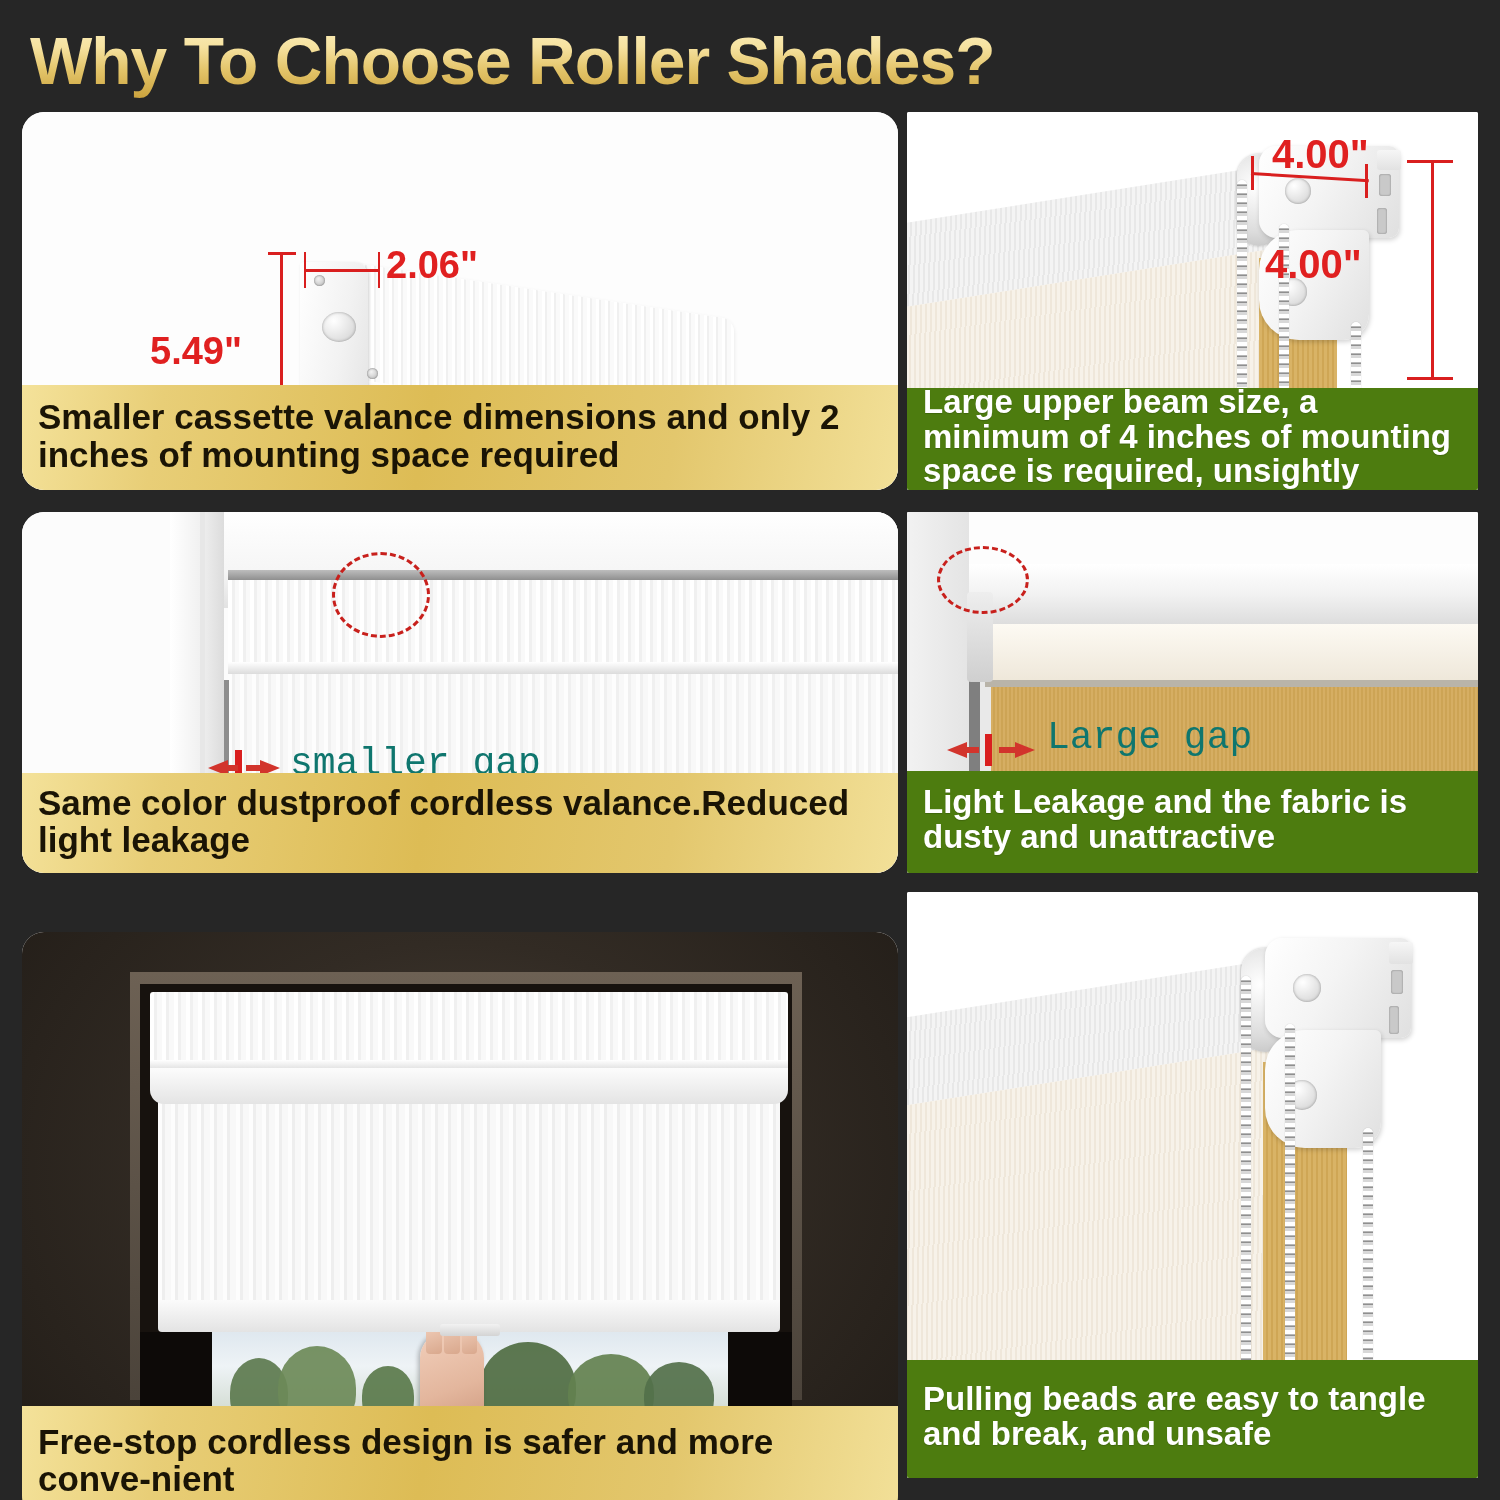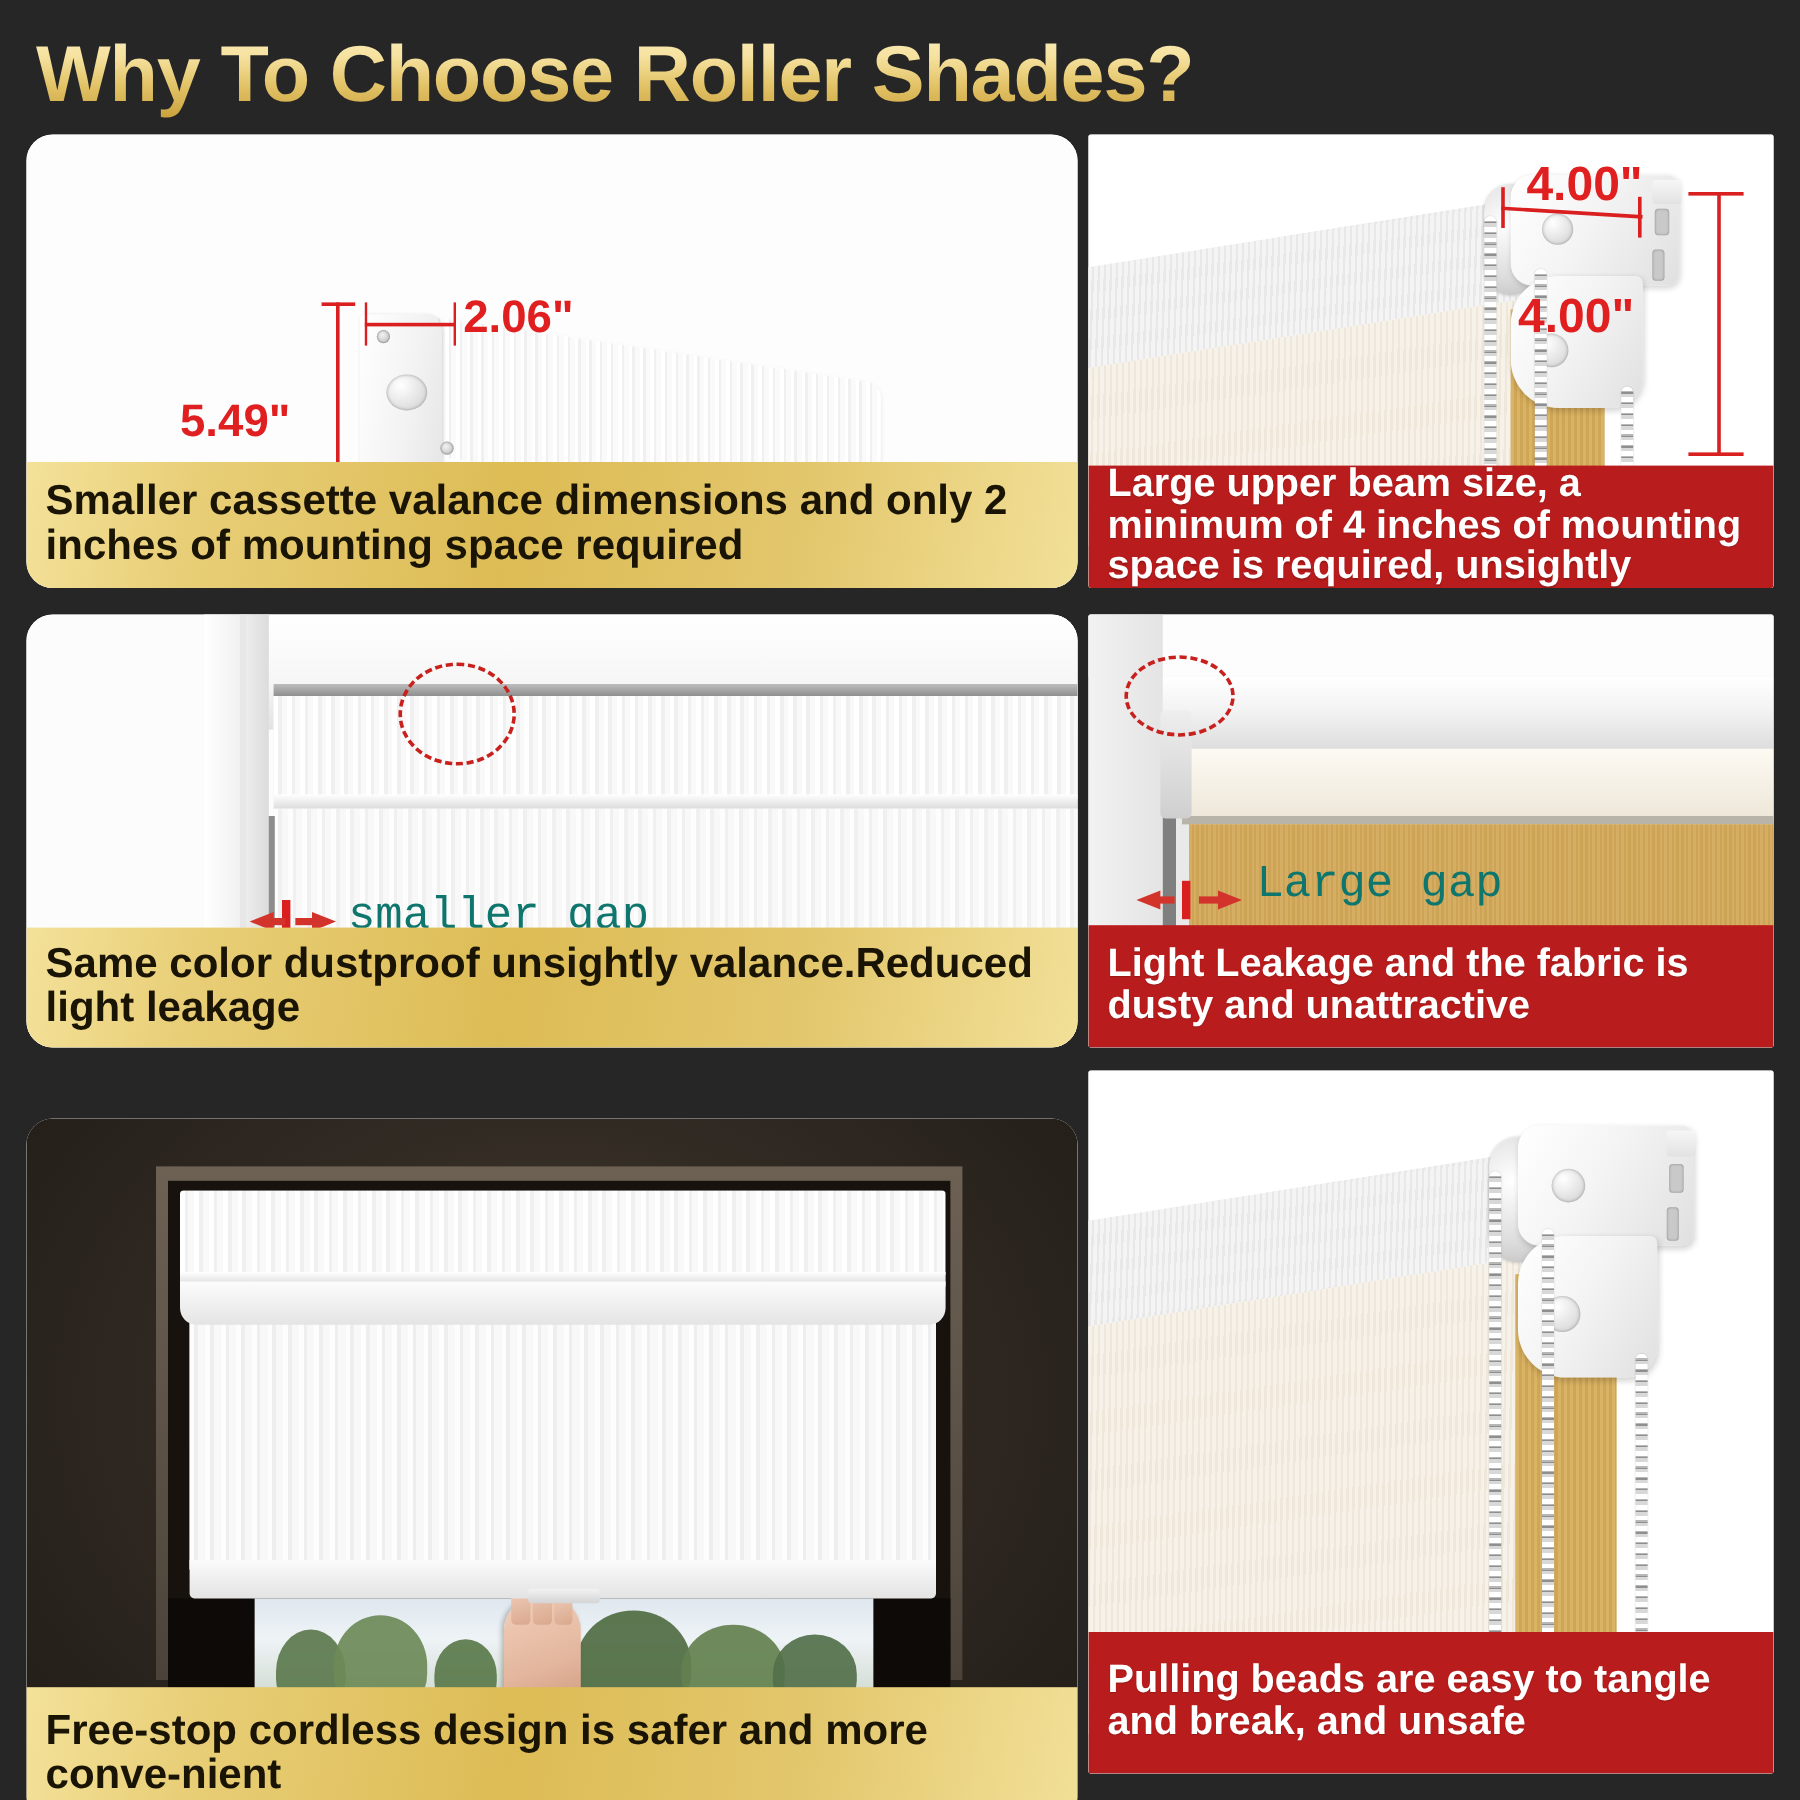--- a/index.html
+++ b/index.html
@@ -43,21 +43,21 @@
     padding:6px 16px 10px 16px;
     font-weight:bold;
     line-height:1.06;
   }
   .cap.gold{
     background:linear-gradient(100deg,#F4E29A 0%,#E8CE77 16%,#DDBC55 46%,#E3C76D 74%,#F2E098 100%);
     color:#1a1405;
     font-size:35px;
   }
   .cap.gray{
-    background:#b91c1c;
+    background:#4d7c0f;
     color:#ffffff;
     font-size:33px;
     text-shadow:0 1px 1px rgba(0,0,0,.18);
   }
   .cap.h105{height:105px;}
   .cap.h102{height:102px;}
   .cap.h100{height:100px;}
   .cap.h112{height:112px;}
   .cap.h118{height:118px;}
 
@@ -368,21 +368,21 @@
         <polygon points="0,12 20,4 20,20" fill="#D2342C"></polygon>
           <rect x="18" y="9" width="12" height="6" fill="#D2342C"></rect>
       </svg>
       <svg style="position:absolute;left:224px;top:244px;" width="34" height="24">
         <polygon points="34,12 14,4 14,20" fill="#D2342C"></polygon>
           <rect x="0" y="9" width="16" height="6" fill="#D2342C"></rect>
       </svg>
       <div class="gaptext" style="left:268px;top:230px;font-size:38px;">smaller gap</div>
     </div>
 
-    <div class="cap gold h100">Same color dustproof unsightly valance.Reduced light leakage</div>
+    <div class="cap gold h100">Same color dustproof cordless valance.Reduced light leakage</div>
   </div>
 
   <div class="panel right p4">
     <div class="art">
       <div class="p4-bg"></div>
       <div class="p4-topband"></div>
       <div class="p4-wall"></div>
       <div class="p4-tube"></div>
       <div class="p4-cream"></div>
       <div class="p4-shadow"></div>

